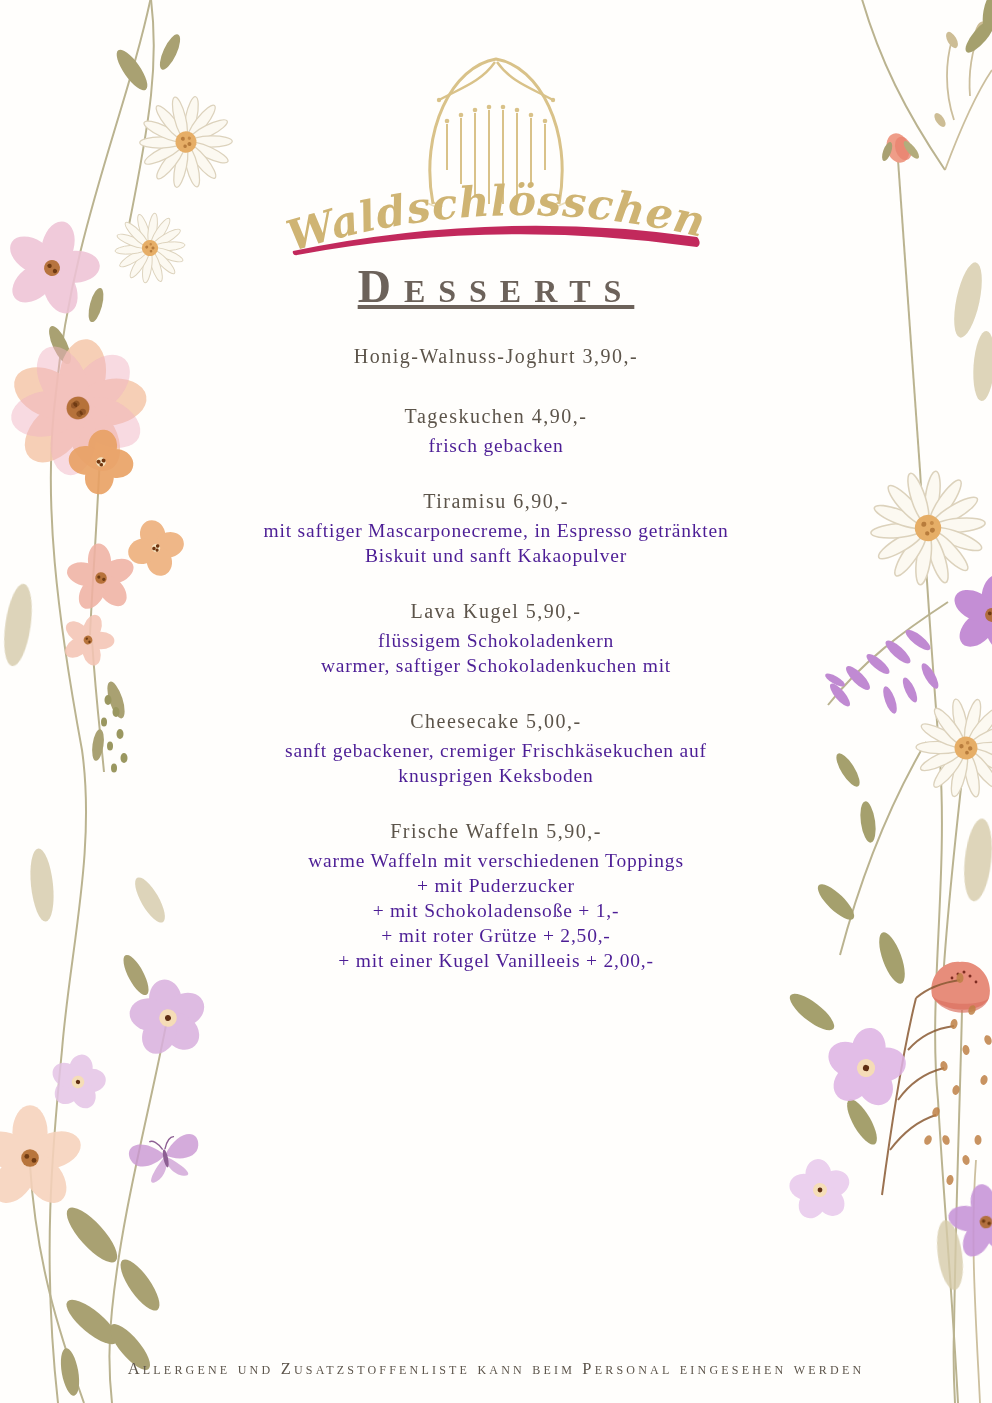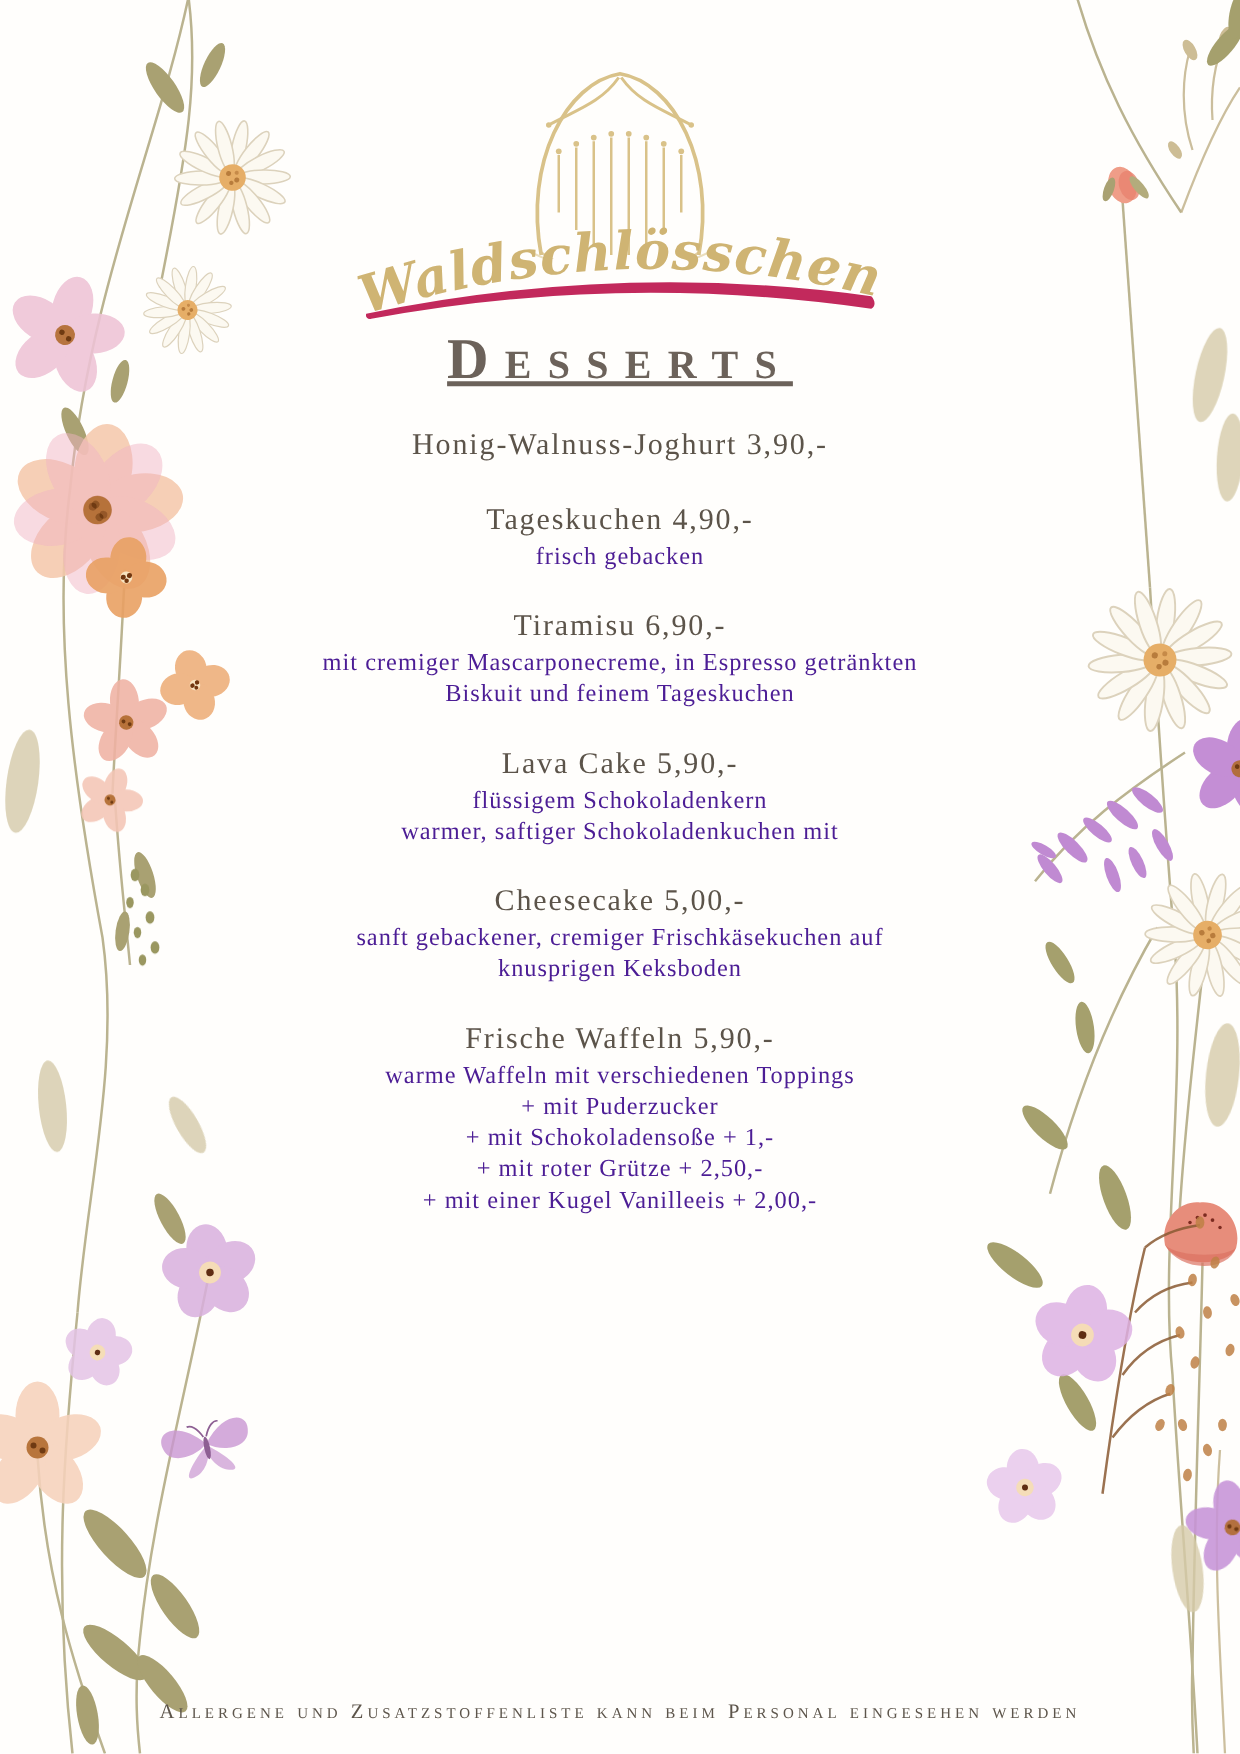--- a/index.html
+++ b/index.html
@@ -26,21 +26,21 @@
     font-weight:600;
     font-variant:small-caps;
     letter-spacing:13px;
     color:#6c625a;
     line-height:1.1;
     text-decoration:underline;
   }
   .menu{margin-top:26px;}
   .item{margin:0 auto 26px;width:720px;}
   .item-name{
-    font-size:24px;
+    font-size:20px;
     line-height:34px;
     letter-spacing:1.5px;
     color:#5c544a;
   }
   .item-desc{
     font-size:19.5px;
     line-height:25px;
     letter-spacing:0.8px;
     color:#4c1d95;
   }
@@ -337,26 +337,26 @@
         <div class="item-name"><span>Honig-Walnuss-Joghurt</span> <span>3,90,-</span></div>
       </div>
 
       <div class="item">
         <div class="item-name"><span>Tageskuchen</span> <span>4,90,-</span></div>
         <div class="item-desc">frisch gebacken</div>
       </div>
 
       <div class="item">
         <div class="item-name"><span>Tiramisu</span> <span>6,90,-</span></div>
-        <div class="item-desc">mit cremiger Mascarponecreme, in Espresso getränkten</div>
-        <div class="item-desc">Biskuit und feinem Tageskuchen</div>
-      </div>
-
-      <div class="item">
-        <div class="item-name"><span>Lava Cake</span> <span>5,90,-</span></div>
+        <div class="item-desc">mit saftiger Mascarponecreme, in Espresso getränkten</div>
+        <div class="item-desc">Biskuit und sanft Kakaopulver</div>
+      </div>
+
+      <div class="item">
+        <div class="item-name"><span>Lava Kugel</span> <span>5,90,-</span></div>
         <div class="item-desc">flüssigem Schokoladenkern</div>
         <div class="item-desc">warmer, saftiger Schokoladenkuchen mit</div>
       </div>
 
       <div class="item">
         <div class="item-name"><span>Cheesecake</span> <span>5,00,-</span></div>
         <div class="item-desc">sanft gebackener, cremiger Frischkäsekuchen auf</div>
         <div class="item-desc">knusprigen Keksboden</div>
       </div>
 

